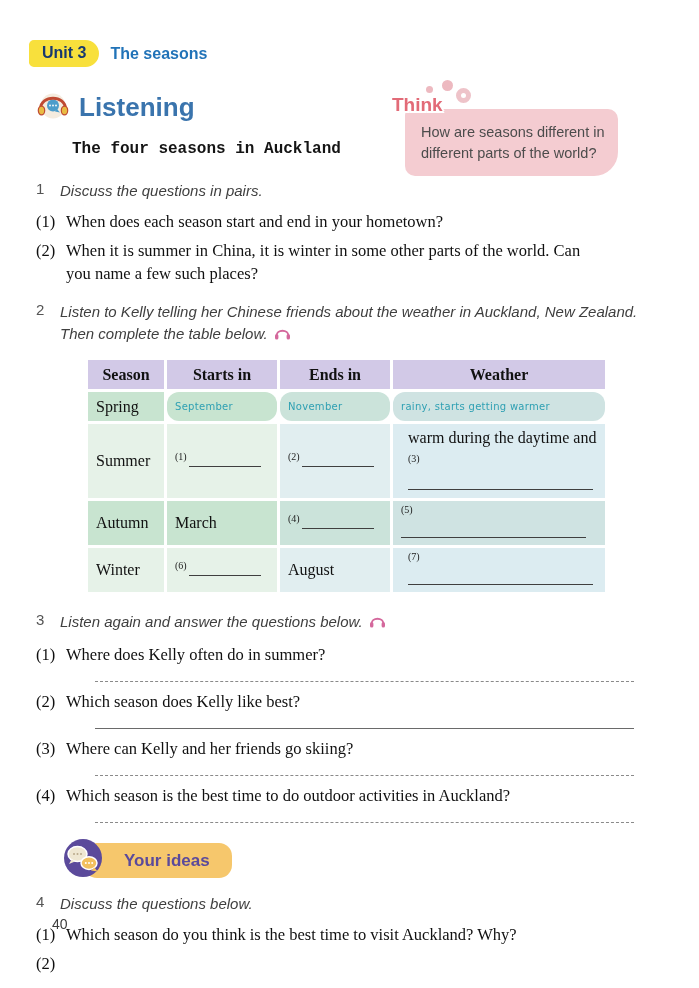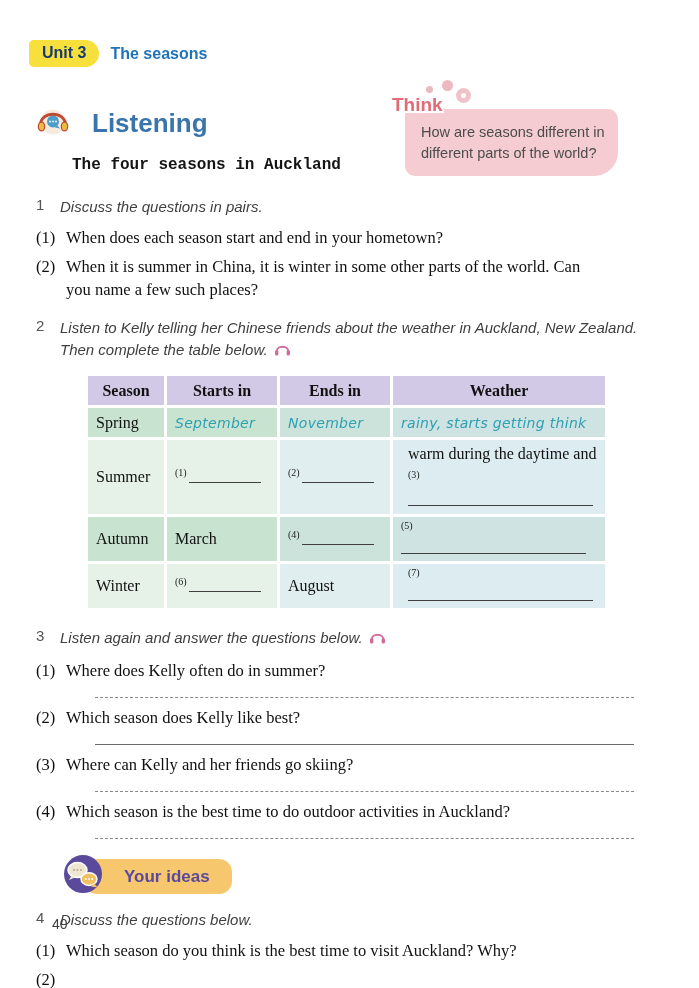--- a/index.html
+++ b/index.html
@@ -12,21 +12,21 @@
   
   .unit-row { position:absolute; top:40px; left:8px; display:flex; align-items:center; gap:11px;
               font-family:"Liberation Sans", sans-serif; }
   .unit-badge { background:#f8e03c; color:#17396f; font-weight:bold; font-size:16px;
                 padding:4px 13px 5px 13px; border-radius:5px 14px 14px 5px;margin-left:21px; }
   .unit-title { color:#2173b8; font-weight:bold; font-size:16px; }
 
   
   .content { position:absolute; left:36px; top:90px; width:627px; }
 
-  .listening-header { display:flex; align-items:center; gap:22px; height:34px;margin-top:16px; }
+  .listening-header { display:flex; align-items:center; gap:9px; height:34px; }
   .listening-title { font-family:"Liberation Sans", sans-serif; font-weight:bold; font-size:26px; color:#3a74ad; }
 
   .section-title { margin:16px 0 0 36px; font-family:Liberation Mono, monospace;
                    font-weight:bold; font-size:16px; color:#141414; }
 
   
   .think-wrap { position:absolute; left:356px; top:4px; width:226px; z-index:2; }
   .think-panel { margin:15px 0 0 13px; background:#f4ccd1; border-radius:6px 10px 24px 10px;
                  padding:13px 10px 12px 16px; font-family:"Liberation Sans", sans-serif;
                  font-size:14.5px; color:#4c4c4c; line-height:21px; }
@@ -58,22 +58,22 @@
   .season-table th { background:#d2c9e7; font-weight:bold; font-size:16px; height:29px;
                      text-align:center; padding:2px 6px; }
   .season-table td { padding:3px 8px; vertical-align:middle; height:29px; }
   .col-season { width:76px; } .col-month { width:110px; } .col-weather { width:212px; }
   .row-a td { background:#c8e4d0; }
   .row-a td:nth-child(3) { background:#cbe3da; }
   .row-a td:nth-child(4) { background:#cfe3e2; }
   .row-b td { background:#e6f2e8; }
   .row-b td:nth-child(3) { background:#e1eef0; }
   .row-b td:nth-child(4) { background:#dcecf1;padding-left:15px; }
-  .hand { font-family:"DejaVu Sans", sans-serif; font-style:italic; color:#2fa0b3;
-          font-size:14px; letter-spacing:0.3px; }
+  .hand { font-family:"DejaVu Sans", sans-serif; color:#2fa0b3;
+          font-size:10px; letter-spacing:0.3px;border-radius:12px; }
   .sup { font-size:10px; vertical-align:7px; margin-right:2px; font-family:"Liberation Serif", serif; color:#222; }
   .blank { display:inline-block; border-bottom:1.2px solid #3f3f3f; height:13px; }
   .blank.w72 { width:72px; } .blank.w185 { width:185px; }
   .weather-two-line { line-height:21px; }
 
   
   .your-ideas { position:relative; margin:26px 0 0 34px; display:inline-block; }
   .yi-pill { background:#f6c76c; border-radius:13px; padding:8px 22px 8px 40px; margin-left:14px;
              font-family:"Liberation Sans", sans-serif; font-weight:bold; font-size:17px; color:#5b4a9b; }
   .yi-icon { position:absolute; left:-8px; top:50%; transform:translateY(-52%); }
@@ -156,21 +156,21 @@
           <tr>
         <th class="col-season">Season</th>
         <th class="col-month">Starts in</th>
         <th class="col-month">Ends in</th>
         <th class="col-weather">Weather</th>
       </tr>
       <tr class="row-a">
         <td>Spring</td>
         <td class="hand">September</td>
         <td class="hand">November</td>
-        <td class="hand">rainy, starts getting think</td>
+        <td class="hand">rainy, starts getting warmer</td>
       </tr>
       <tr class="row-b">
         <td>Summer</td>
         <td><span class="sup">(1)</span><span class="blank w72"></span></td>
         <td><span class="sup">(2)</span><span class="blank w72"></span></td>
         <td class="weather-two-line">
           <div>warm during the daytime and</div>
           <div><span class="sup">(3)</span><span class="blank w185"></span></div>
         </td>
       </tr>

